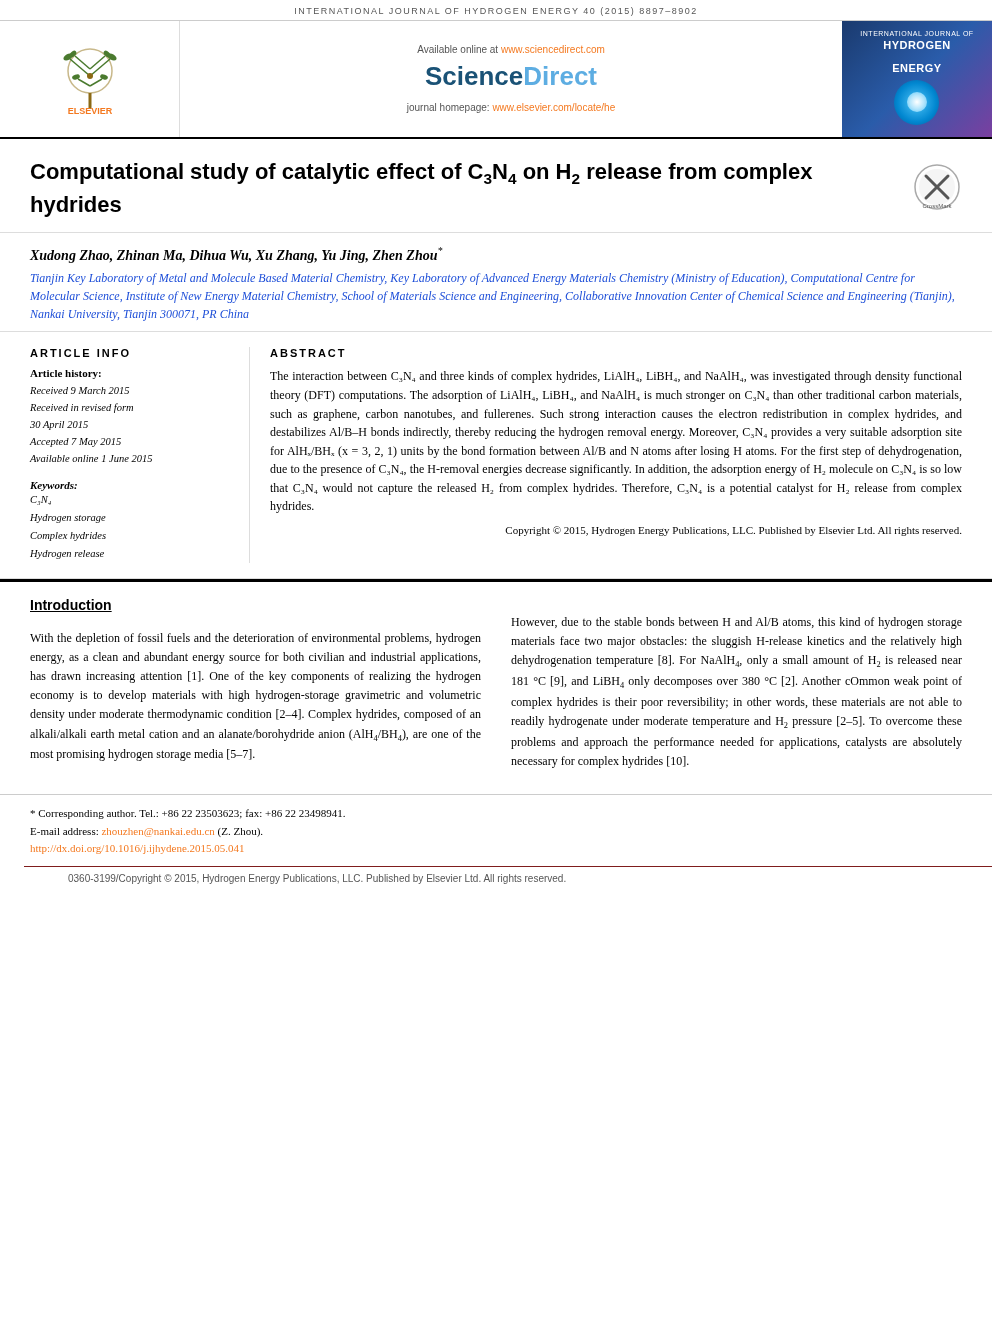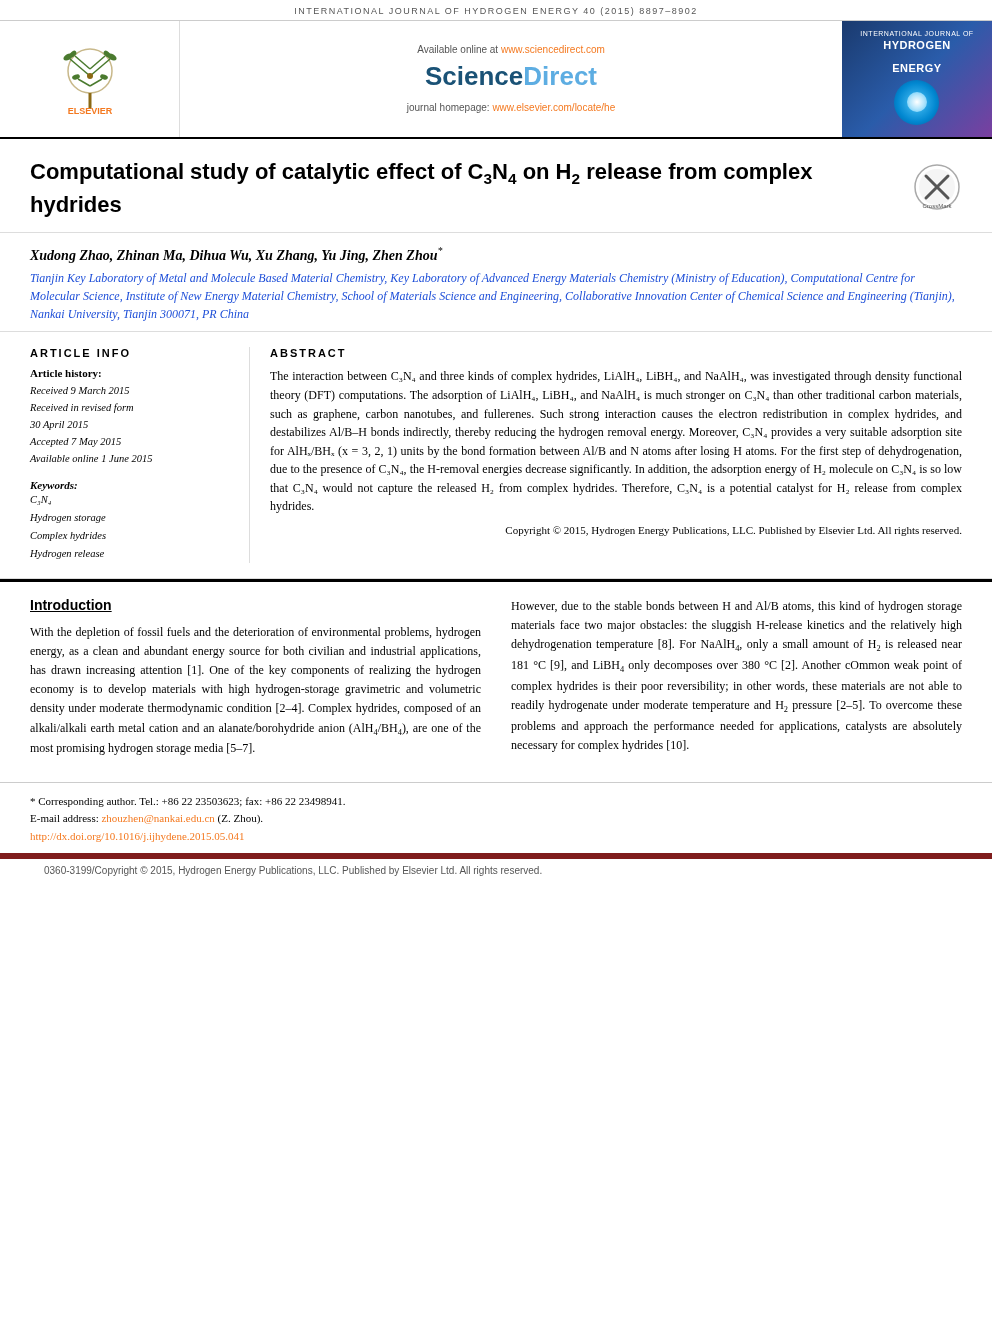--- a/index.html
+++ b/index.html
@@ -309,20 +309,21 @@
 
     .body-text {
       font-size: 12px;
       line-height: 1.6;
       text-align: justify;
       color: #000;
     }
 
     .body-text p {
       margin-bottom: 8px;
+      margin-top: 16px;
     }
 
     
     .footer-area {
       border-top: 1px solid #ccc;
       padding: 10px 30px 8px;
       font-size: 11px;
     }
 
     .footer-note {
@@ -331,25 +332,26 @@
     }
 
     .footer-link {
       color: #f47920;
       text-decoration: none;
       font-size: 11px;
     }
 
     .bottom-bar {
       background: #fff;
-      border-top: 6px solid #7f1d1d;
+      border-top: 1px solid #7f1d1d;
       padding: 6px 44px;
       font-size: 10px;
       color: #555;
       font-family: Arial, sans-serif;
+      margin-left: 24px;
     }
 
     sup { font-size: 0.7em; vertical-align: super; }
     sub { font-size: 0.7em; vertical-align: sub; }
 
     .text-blue-link { color: #f47920; }
   </style>
 </head>
 <body>
 

